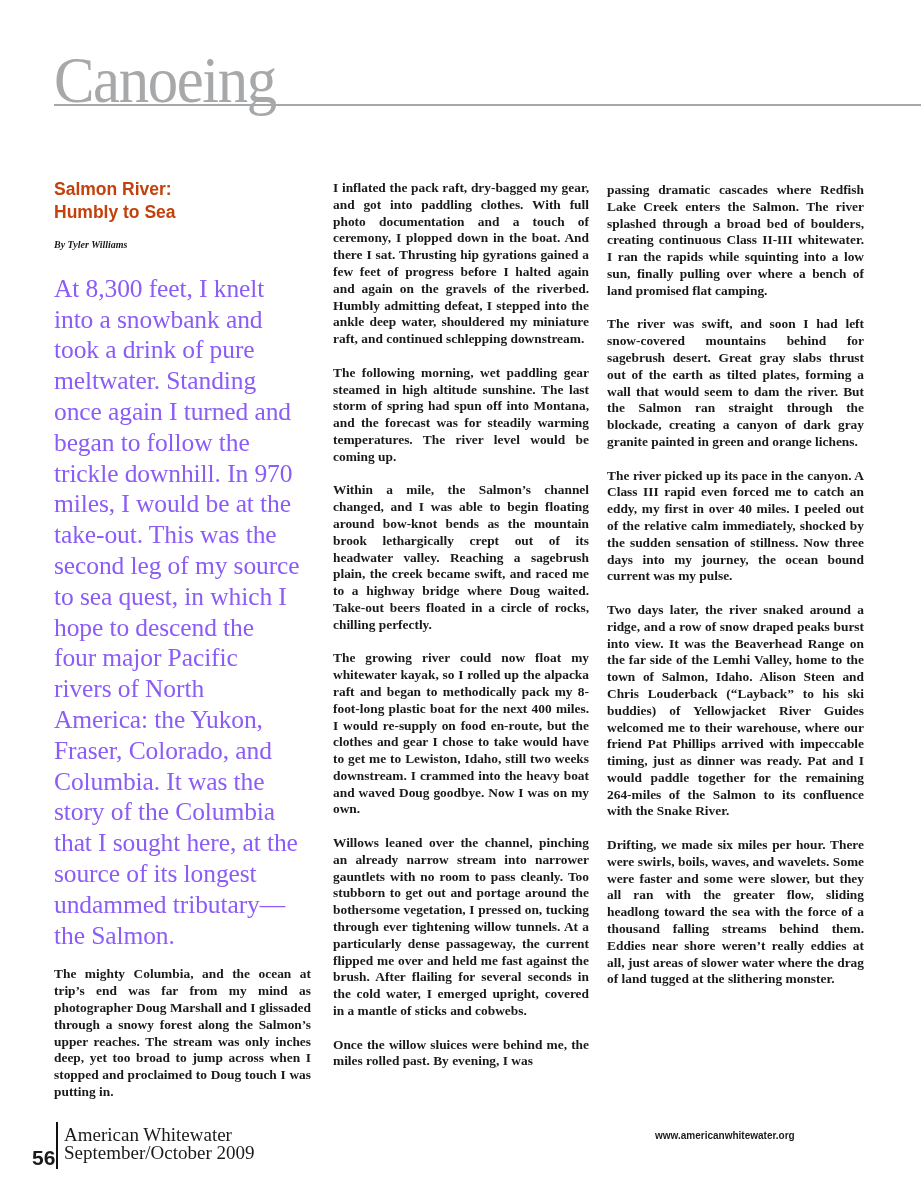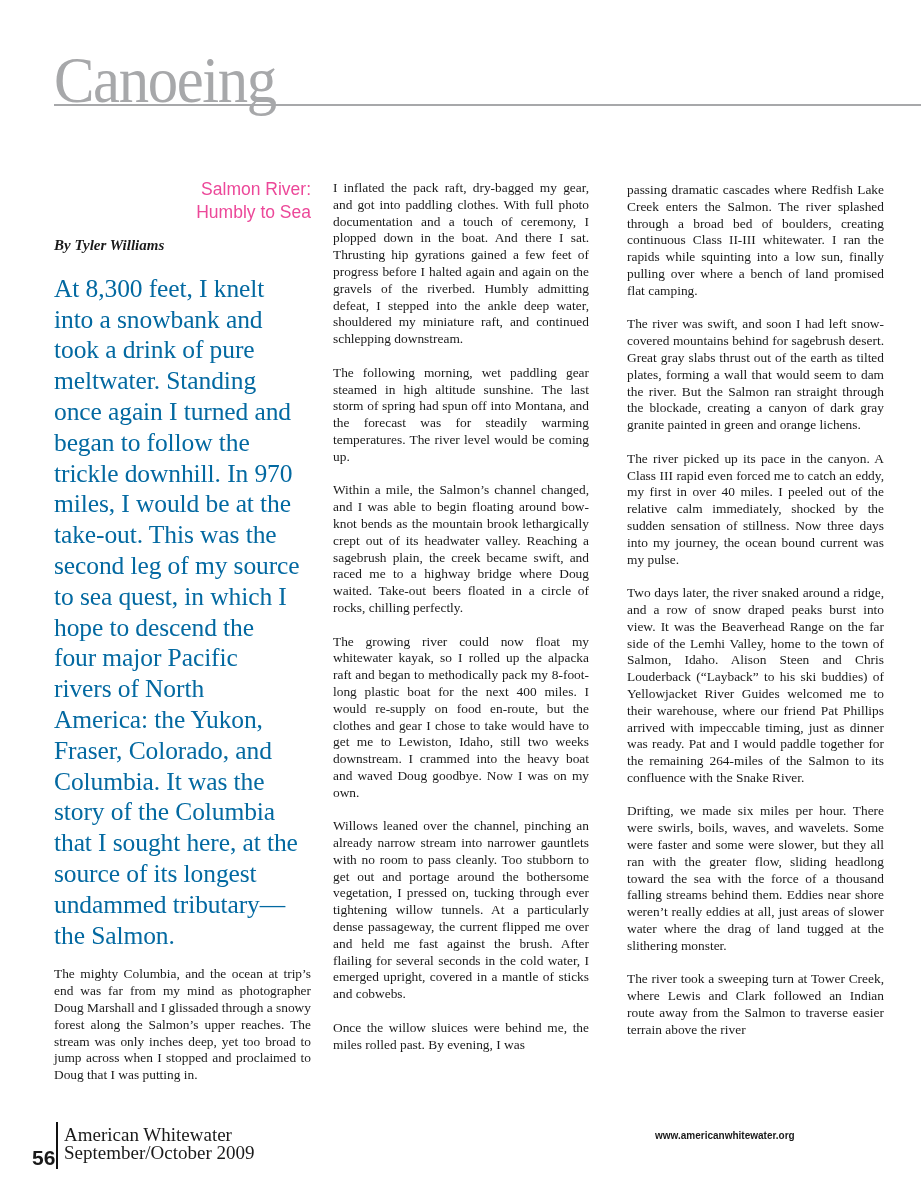--- a/index.html
+++ b/index.html
@@ -5,26 +5,26 @@
     html, body { margin: 0; padding: 0; background: #ffffff; }
     body { width: 921px; height: 1196px; position: relative; overflow: hidden; font-family: "Liberation Serif", serif; color: #1a1a1a; }
 
     .section-head { position: absolute; left: 54px; top: 40px; right: 0; height: 80px; }
     .section-title { position: absolute; left: 0; top: 0; font-family: "Liberation Serif", serif; font-size: 66px; line-height: 80px; color: #a7a8aa; letter-spacing: -1.5px; transform: scaleX(0.92); transform-origin: left center; white-space: nowrap; }
     .section-rule { position: absolute; left: 0; right: 0; top: 64px; height: 2px; background: #a7a8aa; }
 
     .col { position: absolute; top: 178px; font-size: 13.4px; line-height: 16.8px; text-align: justify; }
     .col-1 { left: 54px; width: 257px; }
     .col-2 { left: 333px; width: 256px; top: 180px; }
-    .col-3 { left: 607px; width: 257px; top: 182px; margin-left: 20px; }
+    .col-3 { left: 607px; width: 257px; top: 182px; }
 
-    .article-title { font-family: "Liberation Sans", sans-serif; font-weight: normal; font-size: 17.5px; line-height: 23px; margin: 0 0 13px 0; text-align: right; color: #ec4899; }
-    .byline { font-style: italic; font-weight: bold; font-size: 15px; margin: 0 0 20px 0; text-align: left; }
-    .lede { font-size: 25.5px; line-height: 30.8px; color: #0369a1; text-align: left; margin: 0 10px 15px 0; letter-spacing: -0.1px; }
-    .para { margin: 0 0 16.8px 0; }
+    .article-title { font-family: "Liberation Sans", sans-serif; font-weight: bold; font-size: 17.5px; line-height: 23px; margin: 0 0 13px 0; text-align: left; color: #c2410c; }
+    .byline { font-style: italic; font-weight: bold; font-size: 10px; margin: 0 0 20px 0; text-align: left; }
+    .lede { font-size: 25.5px; line-height: 30.8px; color: #8b5cf6; text-align: left; margin: 0 10px 15px 0; letter-spacing: -0.1px; }
+    .para { margin: 0 0 16.8px 0; font-weight: bold; }
     .para:last-child { margin-bottom: 0; }
 
     .footer-page { position: absolute; left: 32px; top: 1126px; font-family: "Liberation Sans", sans-serif; font-weight: bold; font-size: 21px; line-height: 20px; margin-top: 22px; }
     .footer-bar { position: absolute; left: 56px; top: 1122px; width: 2px; height: 47px; background: #111; }
     .footer-mag { position: absolute; left: 64px; top: 1126px; font-size: 19px; line-height: 18px; }
     .footer-url { position: absolute; left: 655px; top: 1127px; font-family: "Liberation Sans", sans-serif; font-weight: bold; font-size: 10px; line-height: 18px; }
   </style>
 </head>
 <body>
 
@@ -34,39 +34,38 @@
 </header>
 
 <article>
   <div class="col col-1">
     <h1 class="article-title">
       <span>Salmon River:</span><br>
       <span>Humbly to Sea</span>
     </h1>
     <p class="byline">By Tyler Williams</p>
     <p class="lede">At 8,300 feet, I knelt into a snowbank and took a drink of pure meltwater.  Standing once again I turned and began to follow the trickle downhill. In 970 miles, I would be at the take-out. This was the second leg of my source to sea quest, in which I hope to descend the four major Pacific rivers of North America: the Yukon, Fraser, Colorado, and Columbia. It was the story of the Columbia that I sought here, at the source of its longest undammed tributary—the Salmon.</p>
-    <p class="para">The mighty Columbia, and the ocean at trip’s end was far from my mind as photographer Doug Marshall and I glissaded through a snowy forest along the Salmon’s upper reaches. The stream was only inches deep, yet too broad to jump across when I stopped and proclaimed to Doug that I was putting in.</p>
+    <p class="para">The mighty Columbia, and the ocean at trip’s end was far from my mind as photographer Doug Marshall and I glissaded through a snowy forest along the Salmon’s upper reaches. The stream was only inches deep, yet too broad to jump across when I stopped and proclaimed to Doug touch I was putting in.</p>
   </div>
 
   <div class="col col-2">
     <p class="para">I inflated the pack raft, dry-bagged my gear, and got into paddling clothes. With full photo documentation and a touch of ceremony, I plopped down in the boat. And there I sat. Thrusting hip gyrations gained a few feet of progress before I halted again and again on the gravels of the riverbed. Humbly admitting defeat, I stepped into the ankle deep water, shouldered my miniature raft, and continued schlepping downstream.</p>
     <p class="para">The following morning, wet paddling gear steamed in high altitude sunshine. The last storm of spring had spun off into Montana, and the forecast was for steadily warming temperatures. The river level would be coming up.</p>
     <p class="para">Within a mile, the Salmon’s channel changed, and I was able to begin floating around bow-knot bends as the mountain brook lethargically crept out of its headwater valley. Reaching a sagebrush plain, the creek became swift, and raced me to a highway bridge where Doug waited. Take-out beers floated in a circle of rocks, chilling perfectly.</p>
     <p class="para">The growing river could now float my whitewater kayak, so I rolled up the alpacka raft and began to methodically pack my 8-foot-long plastic boat for the next 400 miles. I would re-supply on food en-route, but the clothes and gear I chose to take would have to get me to Lewiston, Idaho, still two weeks downstream. I crammed into the heavy boat and waved Doug goodbye. Now I was on my own.</p>
     <p class="para">Willows leaned over the channel, pinching an already narrow stream into narrower gauntlets with no room to pass cleanly. Too stubborn to get out and portage around the bothersome vegetation, I pressed on, tucking through ever tightening willow tunnels. At a particularly dense passageway, the current flipped me over and held me fast against the brush. After flailing for several seconds in the cold water, I emerged upright, covered in a mantle of sticks and cobwebs.</p>
     <p class="para">Once the willow sluices were behind me, the miles rolled past. By evening, I was</p>
   </div>
 
   <div class="col col-3">
     <p class="para">passing dramatic cascades where Redfish Lake Creek enters the Salmon. The river splashed through a broad bed of boulders, creating continuous Class II-III whitewater. I ran the rapids while squinting into a low sun, finally pulling over where a bench of land promised flat camping.</p>
     <p class="para">The river was swift, and soon I had left snow-covered mountains behind for sagebrush desert. Great gray slabs thrust out of the earth as tilted plates, forming a wall that would seem to dam the river. But the Salmon ran straight through the blockade, creating a canyon of dark gray granite painted in green and orange lichens.</p>
     <p class="para">The river picked up its pace in the canyon. A Class III rapid even forced me to catch an eddy, my first in over 40 miles. I peeled out of the relative calm immediately, shocked by the sudden sensation of stillness. Now three days into my journey, the ocean bound current was my pulse.</p>
     <p class="para">Two days later, the river snaked around a ridge, and a row of snow draped peaks burst into view. It was the Beaverhead Range on the far side of the Lemhi Valley, home to the town of Salmon, Idaho. Alison Steen and Chris Louderback (“Layback” to his ski buddies) of Yellowjacket River Guides welcomed me to their warehouse, where our friend Pat Phillips arrived with impeccable timing, just as dinner was ready. Pat and I would paddle together for the remaining 264-miles of the Salmon to its confluence with the Snake River.</p>
     <p class="para">Drifting, we made six miles per hour. There were swirls, boils, waves, and wavelets. Some were faster and some were slower, but they all ran with the greater flow, sliding headlong toward the sea with the force of a thousand falling streams behind them. Eddies near shore weren’t really eddies at all, just areas of slower water where the drag of land tugged at the slithering monster.</p>
-    <p class="para">The river took a sweeping turn at Tower Creek, where Lewis and Clark followed an Indian route away from the Salmon to traverse easier terrain above the river</p>
   </div>
 </article>
 
 <footer>
   <div class="footer-page">56</div>
   <div class="footer-bar"></div>
   <div class="footer-mag">
     <div>American Whitewater</div>
     <div>September/October 2009</div>
   </div>

